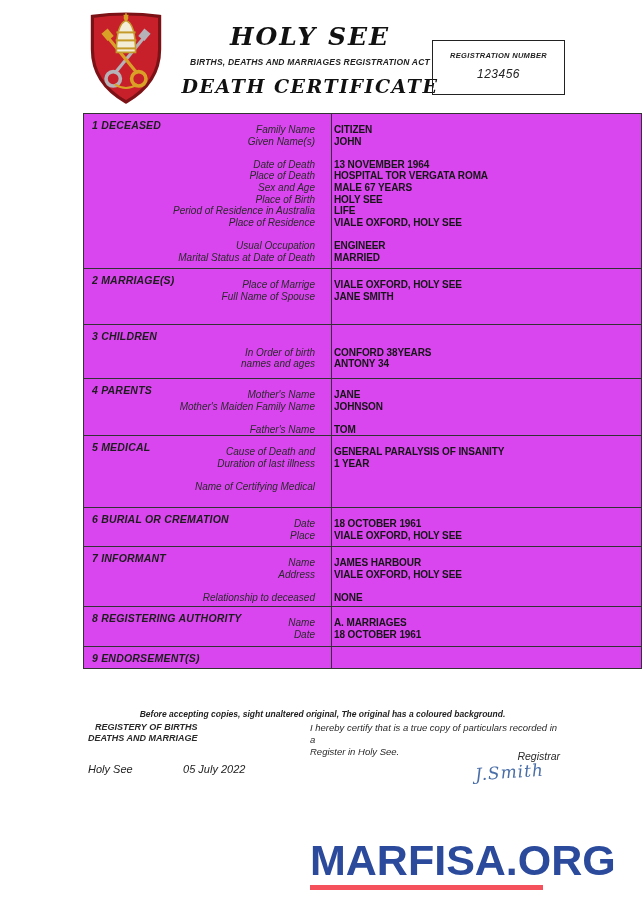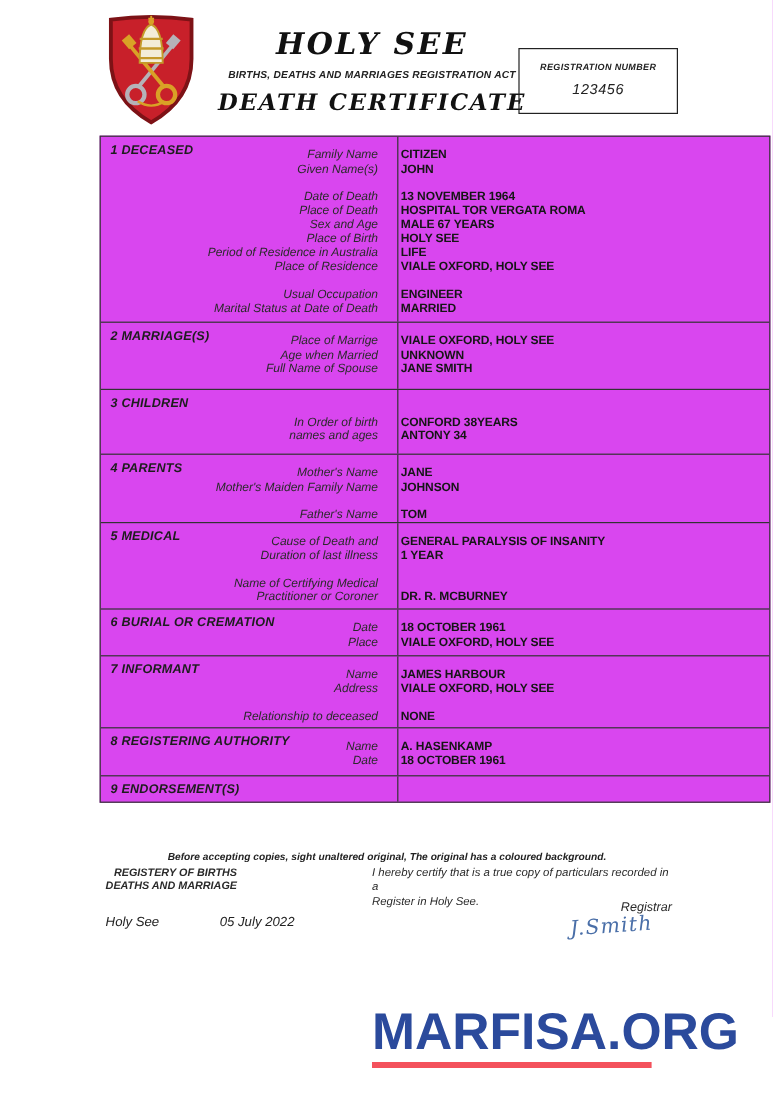--- a/index.html
+++ b/index.html
@@ -141,24 +141,20 @@
 
   <div class="section h2">
     <div class="divider"></div>
     <div class="stitle">2 MARRIAGE(S)</div>
     <div class="rows">
       <div class="row">
           <div class="lbl">Place of Marrige</div>
           <div class="val">VIALE OXFORD, HOLY SEE</div>
         </div>
       <div class="row">
-          <div class="lbl">Age when Married</div>
-          <div class="val">UNKNOWN</div>
-        </div>
-      <div class="row">
           <div class="lbl">Full Name of Spouse</div>
           <div class="val">JANE SMITH</div>
         </div>
     </div>
   </div>
 
   <div class="section h3">
     <div class="divider"></div>
     <div class="stitle">3 CHILDREN</div>
     <div class="rows">
@@ -204,24 +200,20 @@
         </div>
       <div class="row">
           <div class="lbl">Duration of last illness</div>
           <div class="val">1 YEAR</div>
         </div>
       <div class="gap"></div>
       <div class="row">
           <div class="lbl">Name of Certifying Medical</div>
           <div class="val"></div>
         </div>
-      <div class="row">
-          <div class="lbl">Practitioner or Coroner</div>
-          <div class="val">DR. R. MCBURNEY</div>
-        </div>
     </div>
   </div>
 
   <div class="section h6">
     <div class="divider"></div>
     <div class="stitle">6 BURIAL OR CREMATION</div>
     <div class="rows">
       <div class="row">
           <div class="lbl">Date</div>
           <div class="val">18 OCTOBER 1961</div>
@@ -252,21 +244,21 @@
         </div>
     </div>
   </div>
 
   <div class="section h8">
     <div class="divider"></div>
     <div class="stitle">8 REGISTERING AUTHORITY</div>
     <div class="rows">
       <div class="row">
           <div class="lbl">Name</div>
-          <div class="val">A. HASENKAMP</div>
+          <div class="val">A. MARRIAGES</div>
         </div>
       <div class="row">
           <div class="lbl">Date</div>
           <div class="val">18 OCTOBER 1961</div>
         </div>
     </div>
   </div>
 
   <div class="section h9">
     <div class="divider"></div>

